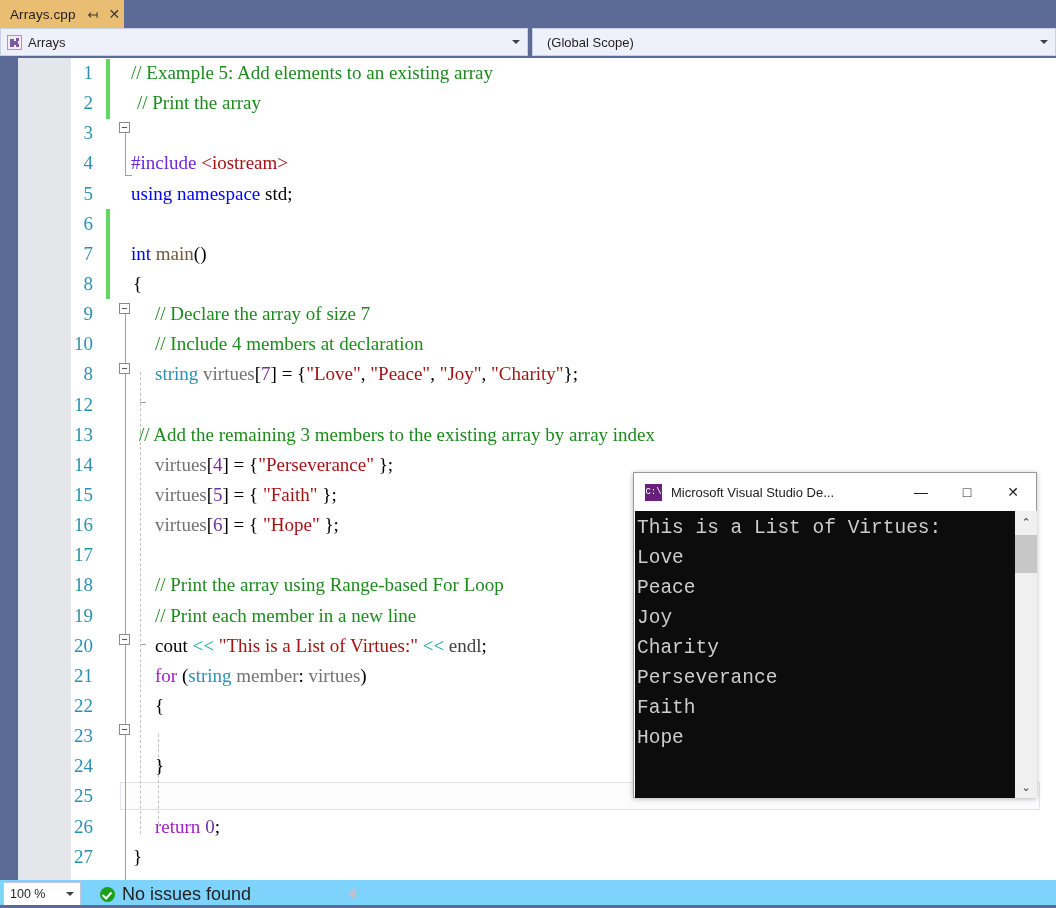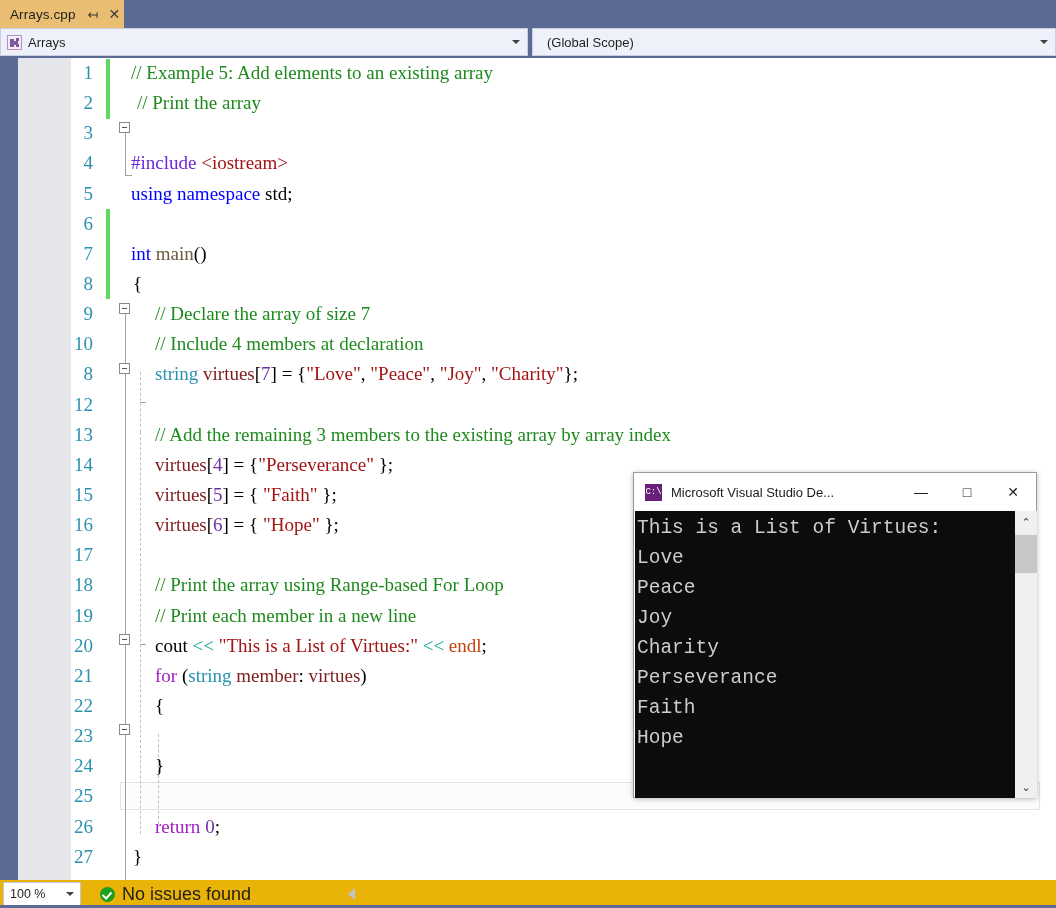--- a/index.html
+++ b/index.html
@@ -65,23 +65,23 @@
            border:1px solid #E2E2EA;background:#FCFCFD;box-sizing:border-box;}
 
   
   .c-com{color:#1E8A1E;}
   .c-pre{color:#6d28d9;}
   .c-inc{color:#A31515;}
   .c-key{color:#0000FF;}
   .c-kw2{color:#A020C0;}
   .c-typ{color:#2B91AF;}
   .c-str{color:#A31515;}
-  .c-var{color:#7f1d1d;}
+  .c-var{color:#737373;}
   .c-op{color:#13A89E;}
-  .c-endl{color:#c2410c;}
+  .c-endl{color:#404040;}
   .c-num{color:#7030A0;}
   .c-fn{color:#6B5A3E;}
   .c-pl{color:#000000;}
 
   
   .console{position:absolute;left:633px;top:472px;width:404px;height:326px;
            background:#FFFFFF;border:1px solid #9A9A9A;box-sizing:border-box;
            box-shadow:0 1px 5px rgba(0,0,0,.28);}
   .con-title{height:38px;display:flex;align-items:center;background:#FFFFFF;}
   .con-ico{width:17px;height:17px;margin-left:11px;background:#68217A;position:relative;flex:none;}
@@ -98,21 +98,21 @@
             color:#CCCCCC;white-space:pre;}
   .con-sb{position:absolute;right:0;top:0;width:22px;height:287px;background:#F0F0F0;}
   .con-sb-arrow{position:absolute;left:0;width:22px;height:22px;
                 display:flex;align-items:center;justify-content:center;
                 font-size:11px;color:#3A3A3A;}
   .con-sb-arrow.up{top:0;}
   .con-sb-arrow.down{bottom:0;}
   .con-sb-thumb{position:absolute;left:0;top:24px;width:22px;height:38px;background:#C7C7C7;}
 
   
-  .statusbar{position:absolute;left:0;top:880px;width:1056px;height:28px;background:#eab308;
+  .statusbar{position:absolute;left:0;top:880px;width:1056px;height:28px;background:#7dd3fc;
              display:flex;align-items:center;}
   .zoombox{width:78px;height:24px;margin-left:3px;background:#FFFFFF;border:1px solid #C2C6D6;
            box-sizing:border-box;display:flex;align-items:center;}
   .zoomval{font-size:12.5px;color:#1F1F1F;margin-left:6px;}
   .zoomcaret{margin-left:auto;margin-right:6px;width:0;height:0;
              border-left:4px solid transparent;border-right:4px solid transparent;
              border-top:4px solid #404040;}
   .ok-ico{width:15px;height:15px;border-radius:50%;background:#1AA01A;margin-left:19px;
           position:relative;flex:none;}
   .ok-ico:after{content:"";position:absolute;left:4px;top:3px;width:4px;height:7px;
@@ -220,21 +220,21 @@
         </div>
       <div class="row">
           <span class="lineno">8</span>
           <span class="code" style="left:155px;"><span class="c-typ">string </span><span class="c-var">virtues</span><span class="c-pl">[</span><span class="c-num">7</span><span class="c-pl">] = {</span><span class="c-str">"Love"</span><span class="c-pl">, </span><span class="c-str">"Peace"</span><span class="c-pl">, </span><span class="c-str">"Joy"</span><span class="c-pl">, </span><span class="c-str">"Charity"</span><span class="c-pl">};</span></span>
         </div>
       <div class="row">
           <span class="lineno">12</span>
         </div>
       <div class="row">
           <span class="lineno">13</span>
-          <span class="code c-com" style="left:155px;">// Add the remaining 3 members to the existing array by array index</span>
+          <span class="code c-com" style="left:139px;">// Add the remaining 3 members to the existing array by array index</span>
         </div>
       <div class="row">
           <span class="lineno">14</span>
           <span class="code" style="left:155px;"><span class="c-var">virtues</span><span class="c-pl">[</span><span class="c-num">4</span><span class="c-pl">] = {</span><span class="c-str">"Perseverance"</span><span class="c-pl"> };</span></span>
         </div>
       <div class="row">
           <span class="lineno">15</span>
           <span class="code" style="left:155px;"><span class="c-var">virtues</span><span class="c-pl">[</span><span class="c-num">5</span><span class="c-pl">] = { </span><span class="c-str">"Faith"</span><span class="c-pl"> };</span></span>
         </div>
       <div class="row">

